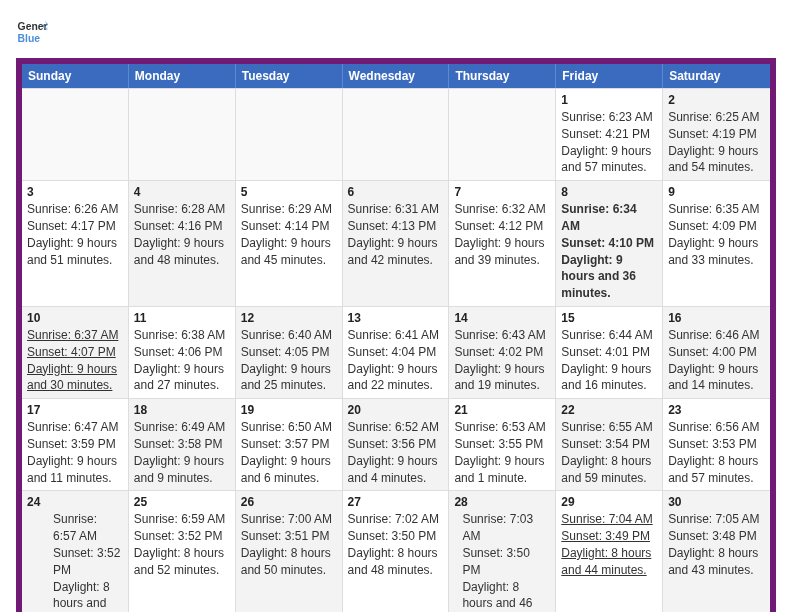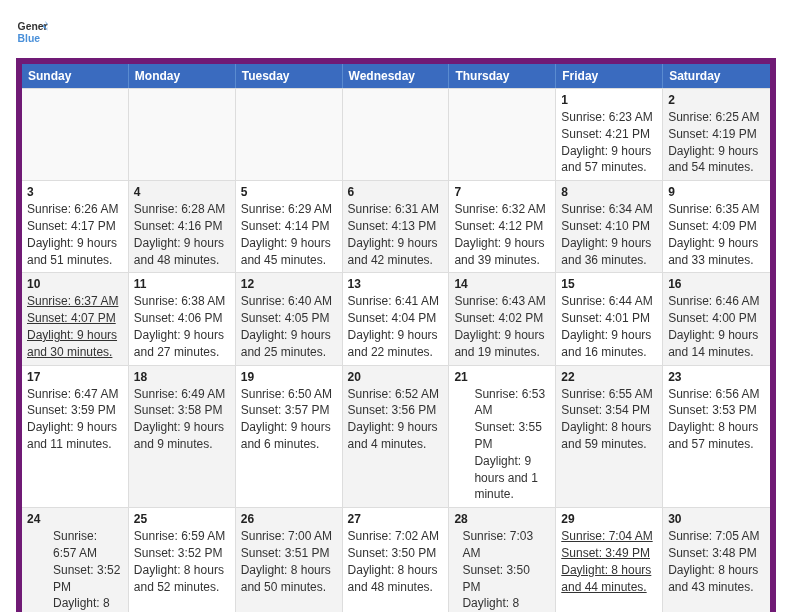--- a/index.html
+++ b/index.html
@@ -179,21 +179,21 @@
 Daylight: 9 hours and 42 minutes.</div>
           </div>
           <div class="cal-cell">
             <div class="day-num">7</div>
             <div class="cell-text" style="white-space: pre-line;">Sunrise: 6:32 AM
 Sunset: 4:12 PM
 Daylight: 9 hours and 39 minutes.</div>
           </div>
           <div class="cal-cell shaded">
             <div class="day-num">8</div>
-            <div class="cell-text" style="white-space: pre-line;">Sunrise: 6:34 AM
+            <div class="cell-text" style="white-space: pre-line; font-weight: bold;">Sunrise: 6:34 AM
 Sunset: 4:10 PM
 Daylight: 9 hours and 36 minutes.</div>
           </div>
           <div class="cal-cell">
             <div class="day-num">9</div>
             <div class="cell-text" style="white-space: pre-line;">Sunrise: 6:35 AM
 Sunset: 4:09 PM
 Daylight: 9 hours and 33 minutes.</div>
           </div>
         </div>
@@ -261,21 +261,21 @@
 Daylight: 9 hours and 6 minutes.</div>
           </div>
           <div class="cal-cell shaded">
             <div class="day-num">20</div>
             <div class="cell-text" style="white-space: pre-line;">Sunrise: 6:52 AM
 Sunset: 3:56 PM
 Daylight: 9 hours and 4 minutes.</div>
           </div>
           <div class="cal-cell">
             <div class="day-num">21</div>
-            <div class="cell-text" style="white-space: pre-line; margin-left: 20px;">Sunrise: 6:53 AM
+            <div class="cell-text" style="white-space: pre-line;">Sunrise: 6:53 AM
 Sunset: 3:55 PM
 Daylight: 9 hours and 1 minute.</div>
           </div>
           <div class="cal-cell shaded">
             <div class="day-num">22</div>
             <div class="cell-text" style="white-space: pre-line;">Sunrise: 6:55 AM
 Sunset: 3:54 PM
 Daylight: 8 hours and 59 minutes.</div>
           </div>
           <div class="cal-cell">

